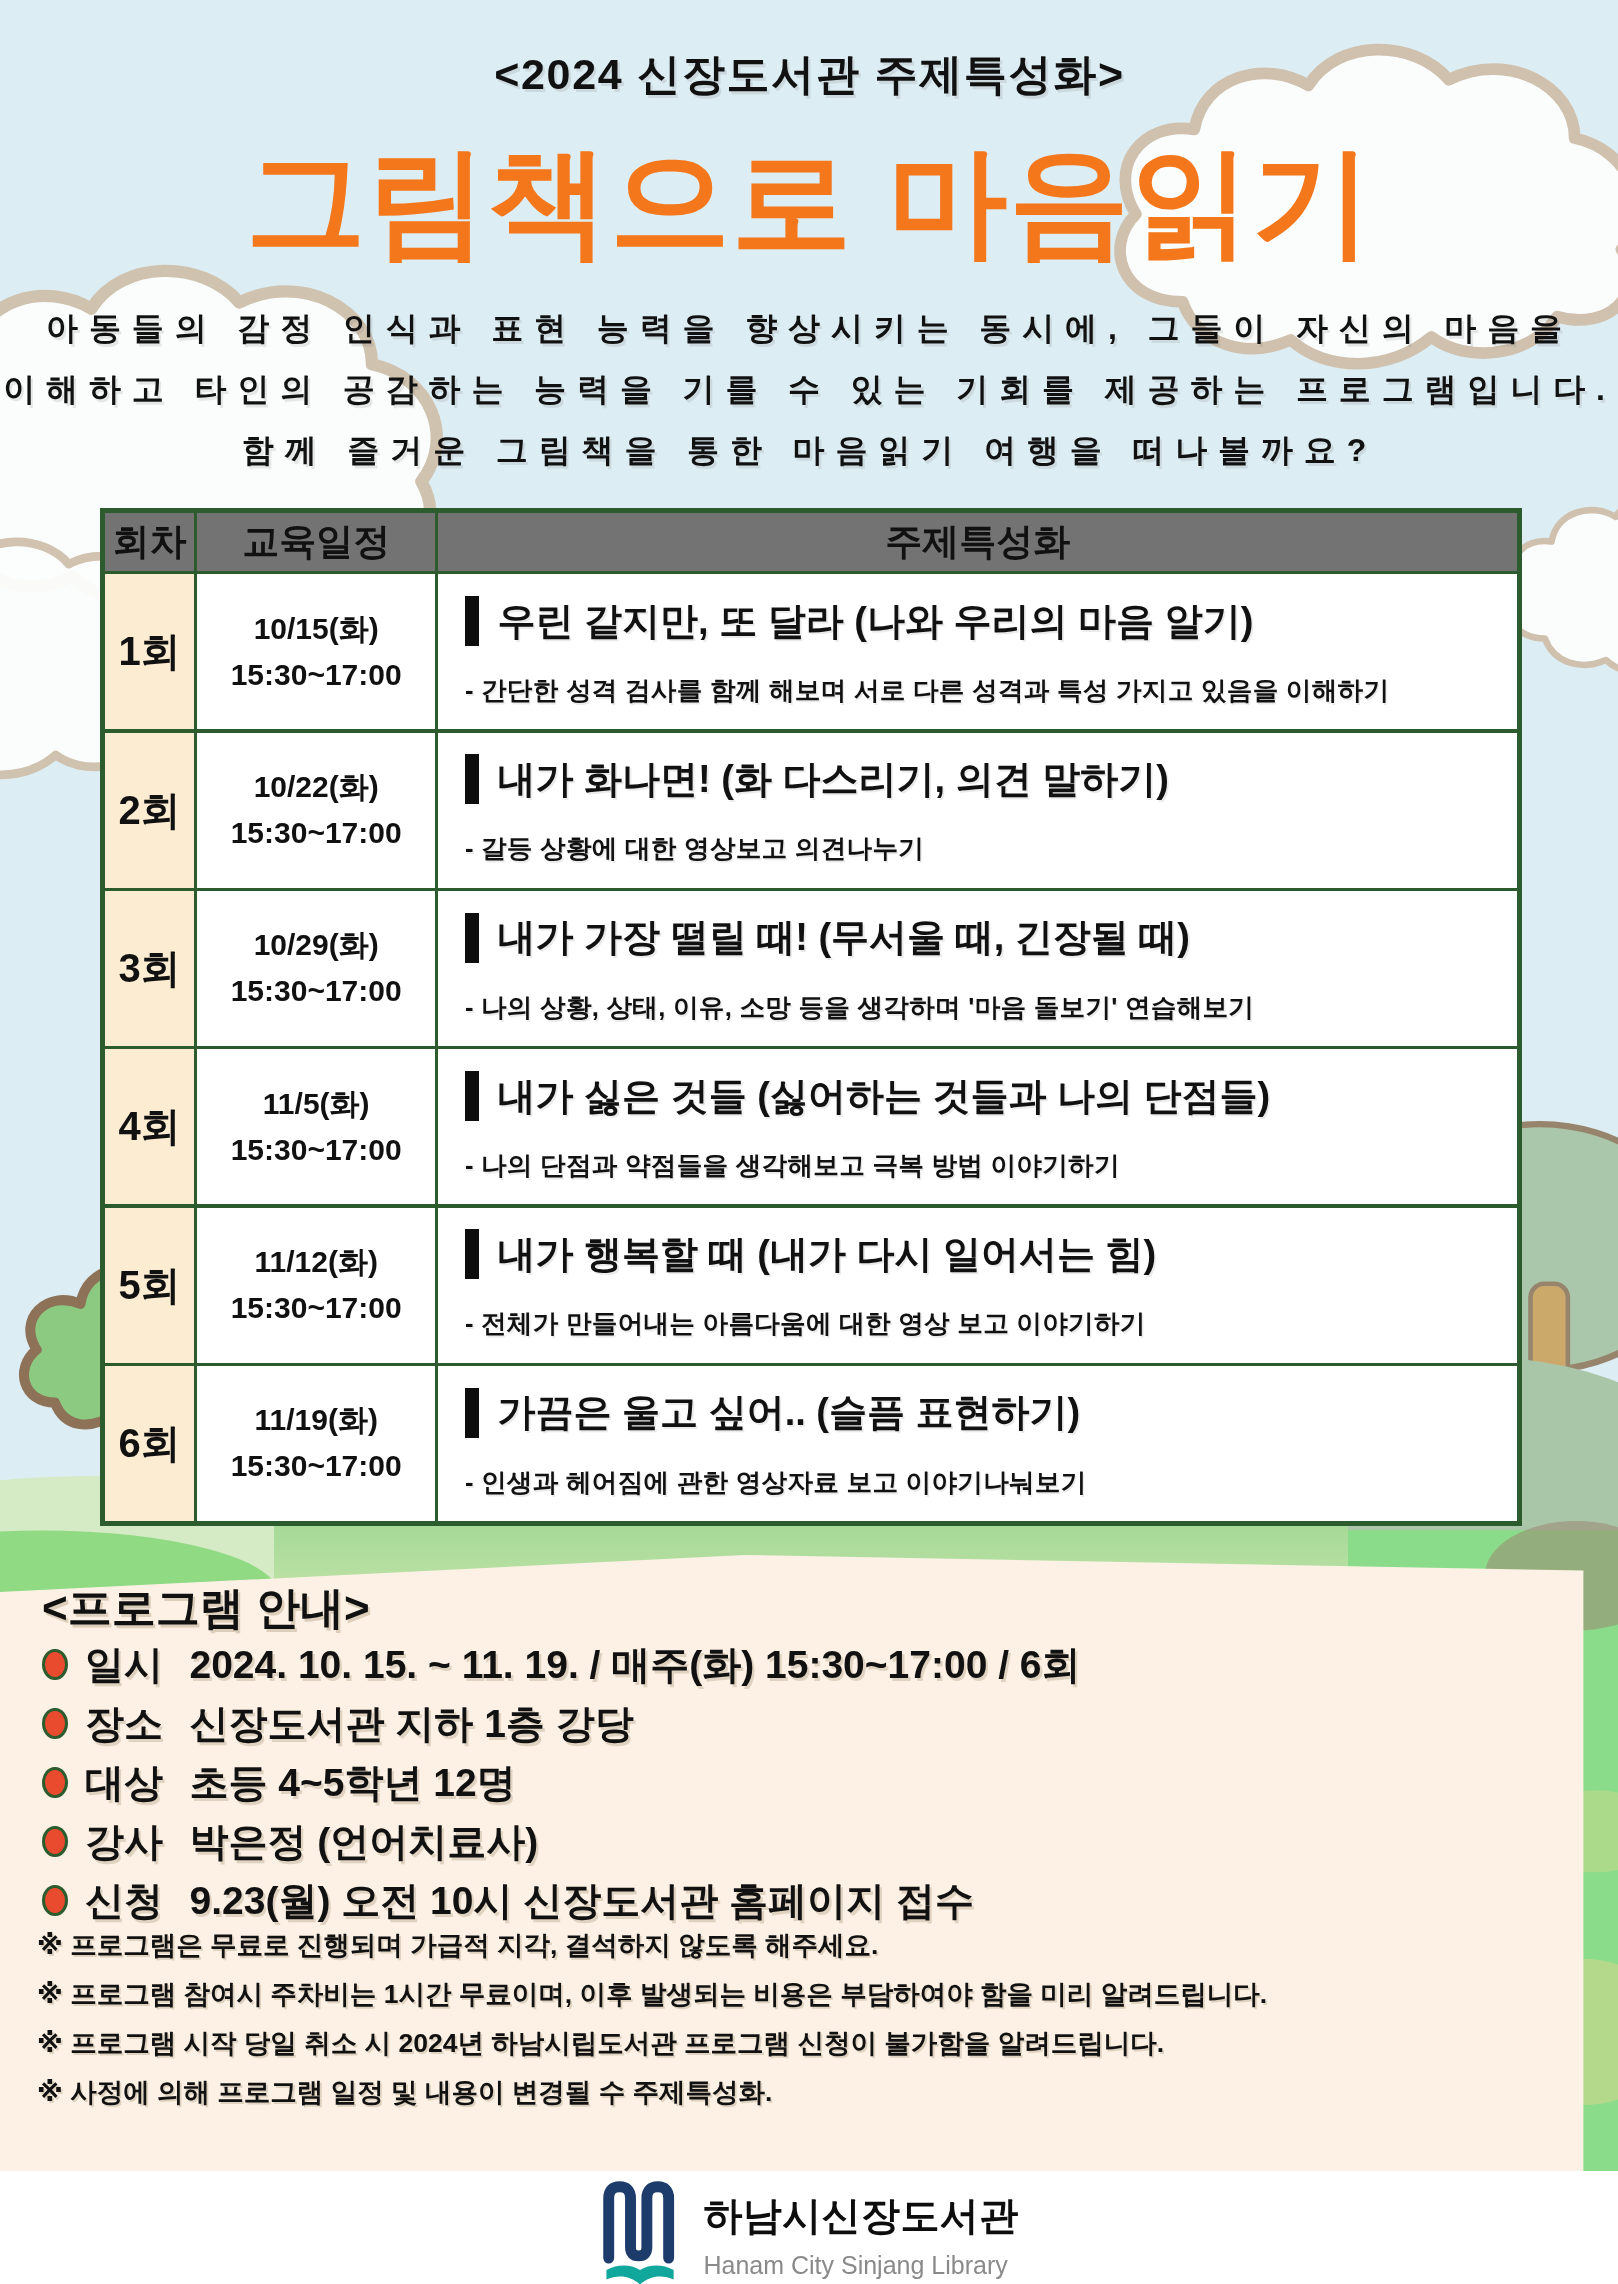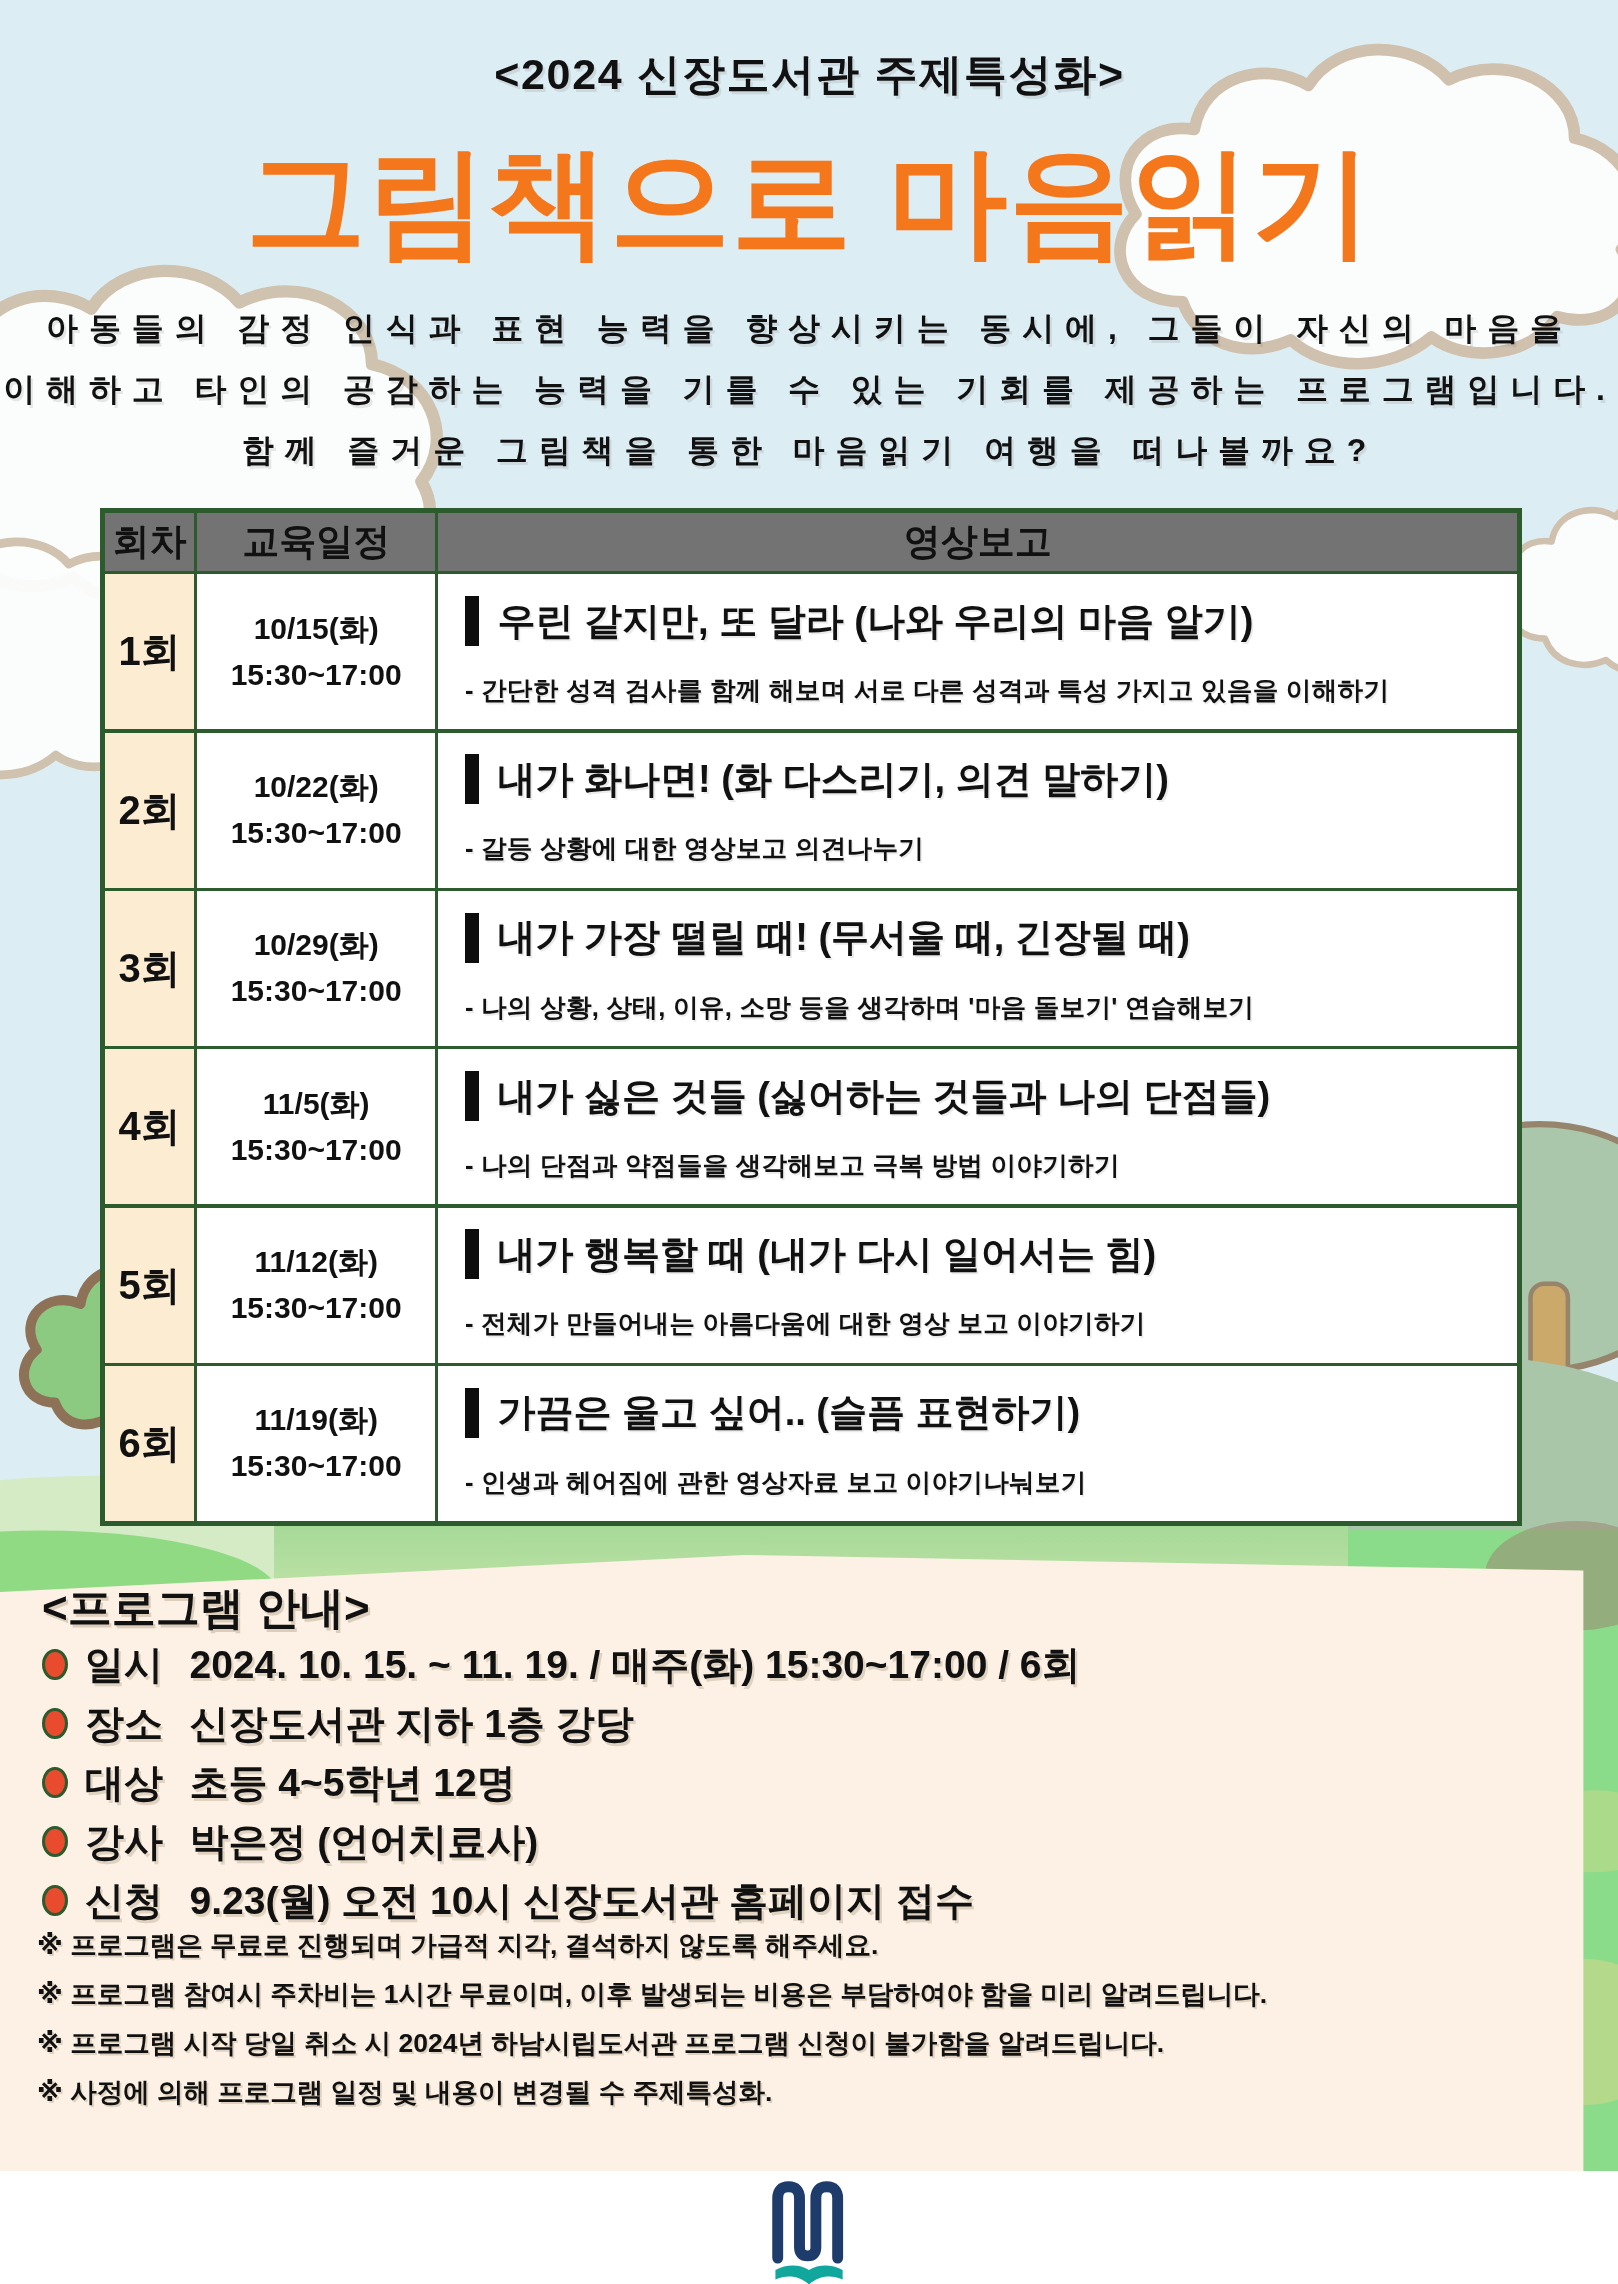--- a/index.html
+++ b/index.html
@@ -107,21 +107,21 @@
 
   <div class="intro">
     <div>아동들의 감정 인식과 표현 능력을 향상시키는 동시에, 그들이 자신의 마음을</div>
     <div>이해하고 타인의 공감하는 능력을 기를 수 있는 기회를 제공하는 프로그램입니다.</div>
     <div>함께 즐거운 그림책을 통한 마음읽기 여행을 떠나볼까요?</div>
   </div>
 
   <div class="schedule">
     <div class="cell head">회차</div>
     <div class="cell head">교육일정</div>
-    <div class="cell head">영상보고</div>
+    <div class="cell head">주제특성화</div>
 
     <div class="cell session">1회</div>
     <div class="cell date">
       <span>10/15(화)</span>
       <span>15:30~17:00</span>
     </div>
     <div class="cell content">
       <div class="topic">
         <span class="bar"></span>
         <span>우린 같지만, 또 달라 (나와 우리의 마음 알기)</span>
@@ -232,16 +232,20 @@
       <div class="note">※ 프로그램 시작 당일 취소 시 2024년 하남시립도서관 프로그램 신청이 불가함을 알려드립니다.</div>
       <div class="note">※ 사정에 의해 프로그램 일정 및 내용이 변경될 수 주제특성화.</div>
     </div>
   </div>
 
   <div class="footer">
     <svg width="81" height="109" viewBox="0 0 170 240">
       <path d="M15 172 L15 40 Q15 15 39 15 Q63 15 63 40 L63 148 Q63 167 81 167 Q99 167 99 148 L99 40 Q99 15 123 15 Q147 15 147 40 L147 172" fill="none" stroke="#1d3c6c" stroke-width="24" stroke-linecap="round"></path>
       <path d="M10 198 C35 185 62 185 84 198 C106 185 133 185 158 198 L158 219 C133 208 106 210 84 230 C62 210 35 208 10 219 Z" fill="#12a79c"></path>
     </svg>
+    <div class="logo-text">
+      <div class="kr">하남시신장도서관</div>
+      <div class="en">Hanam City Sinjang Library</div>
+    </div>
   </div>
 
 </div>
 
 
 </body></html>

